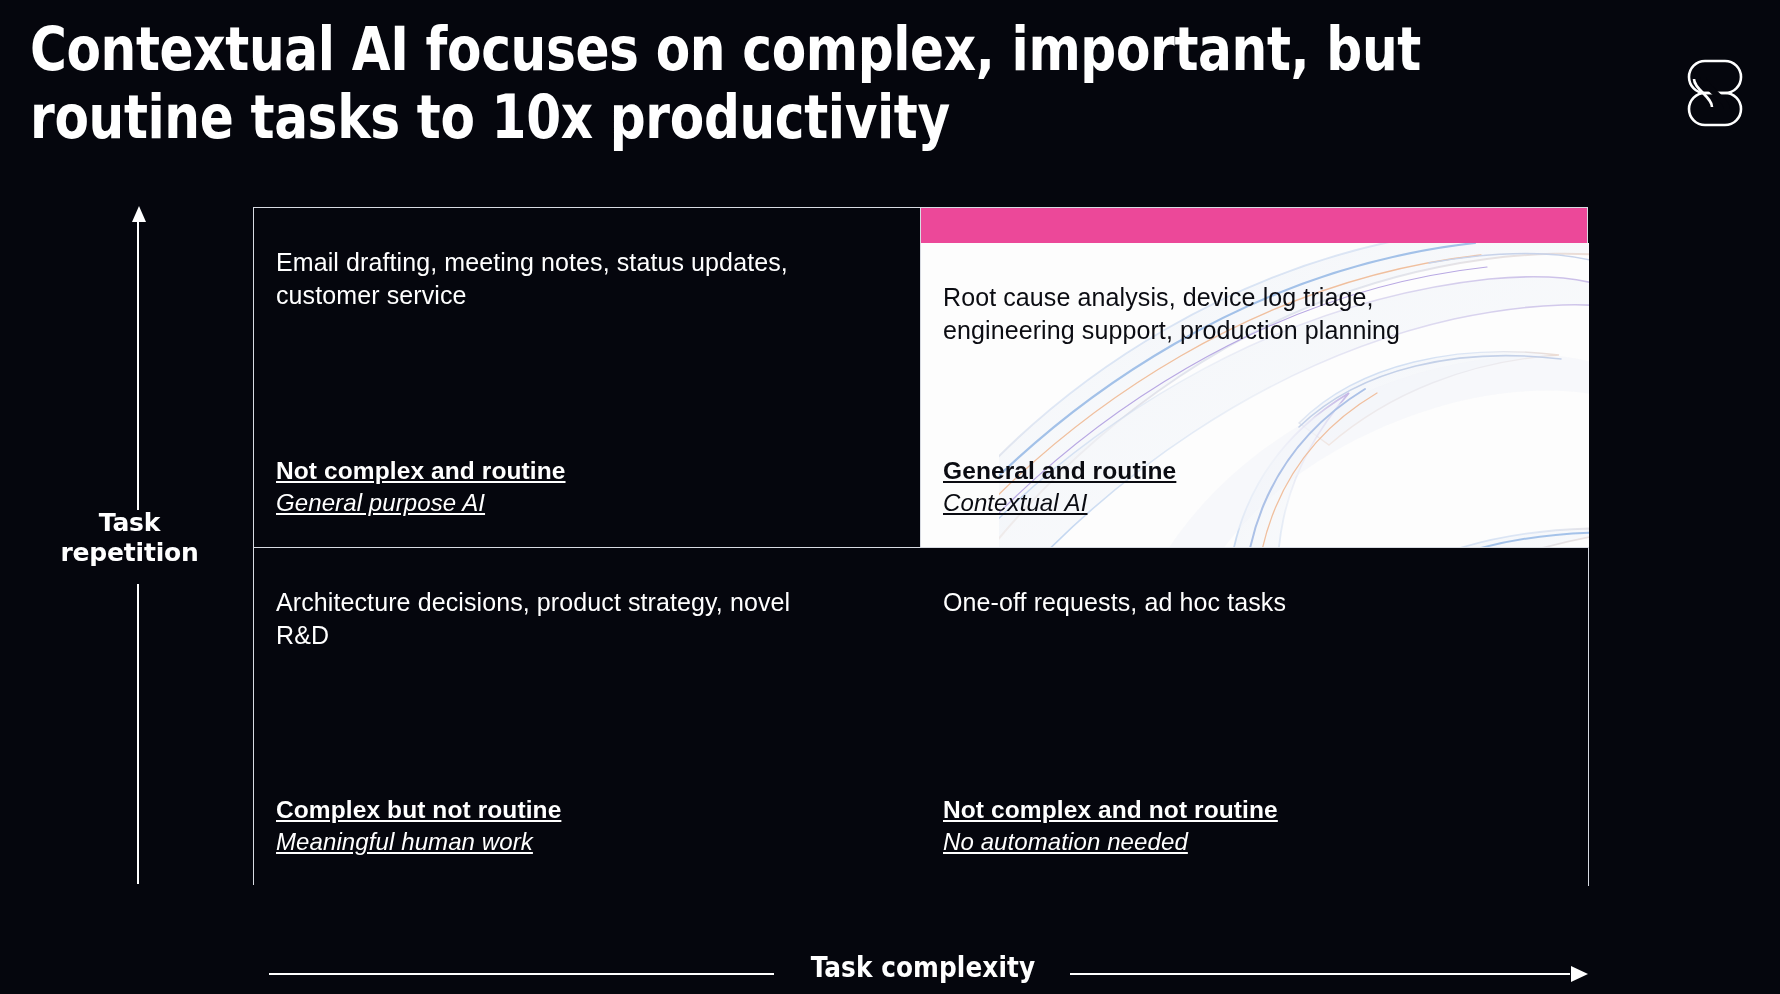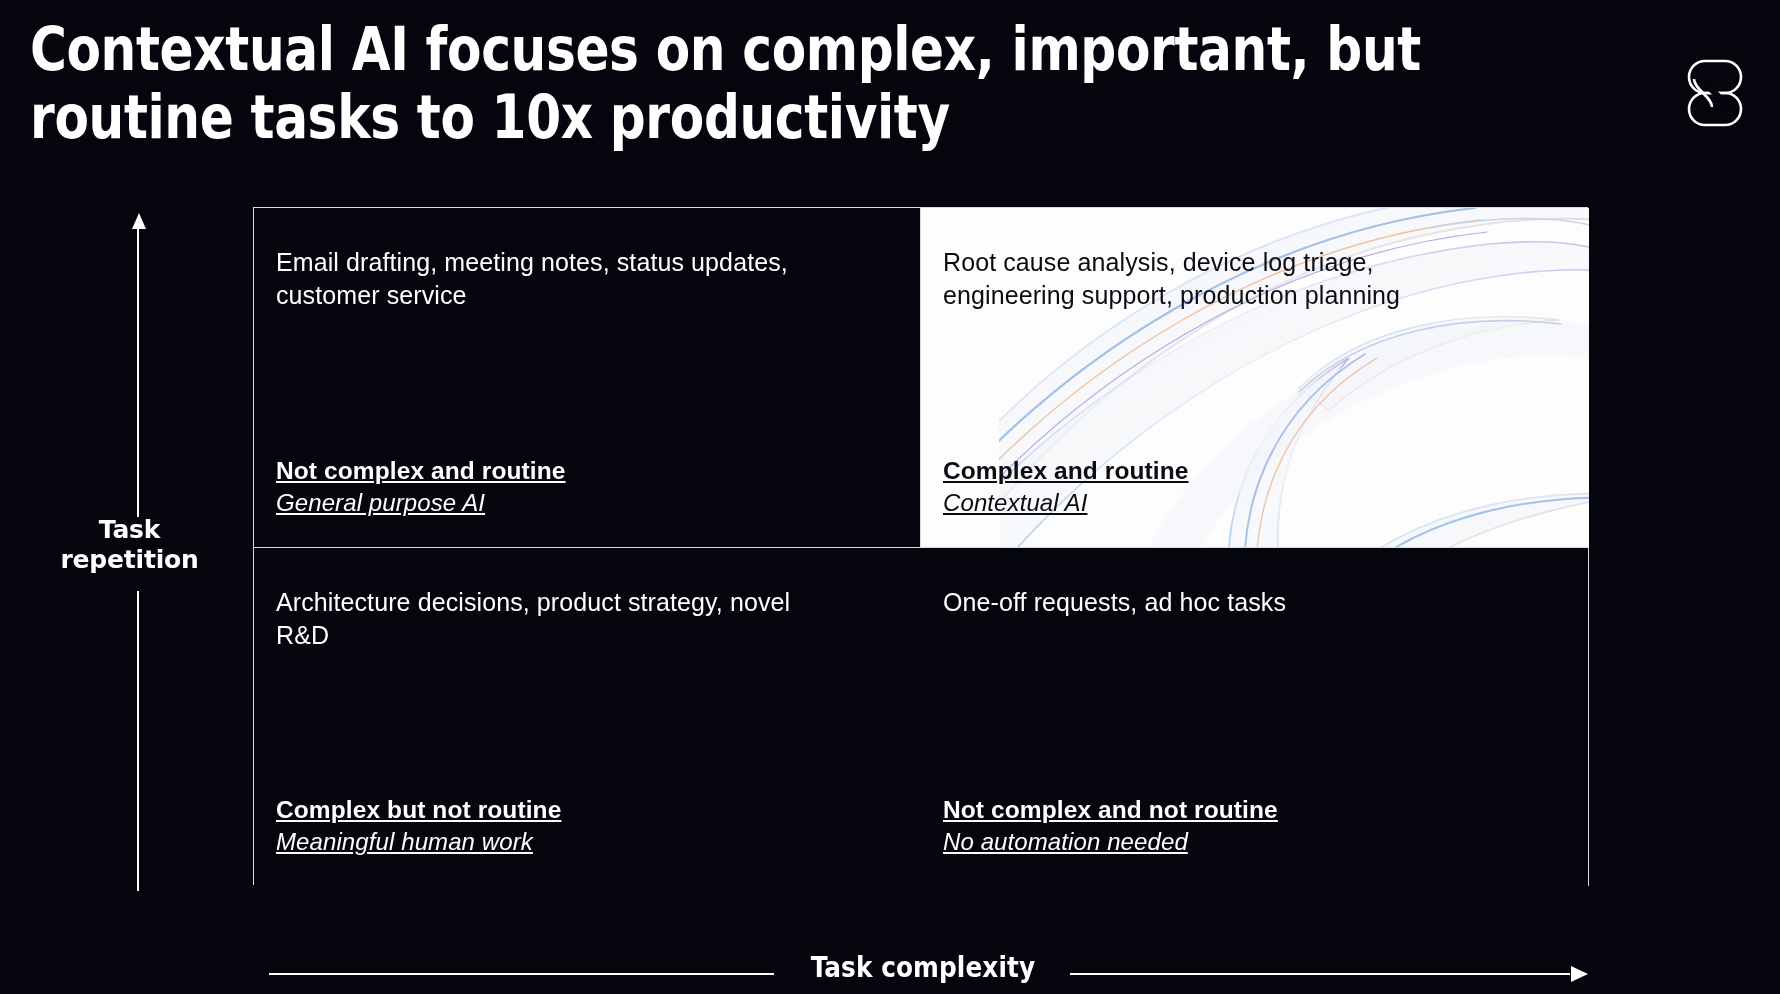--- a/index.html
+++ b/index.html
@@ -58,21 +58,21 @@
   .cell {
     position:relative;
     overflow:hidden;
     padding:38px 42px 26px 22px;
   }
   .cell.dark  { background:#05060d; color:#ffffff; }
   .cell.light { background:#fdfdfd; color:#0b0c12; }
 
   
   .cell.q-tl { border-right:1.6px solid #d8dbe2; border-bottom:1.6px solid #d8dbe2; }
-  .cell.q-tr { border-bottom:1.6px solid #d8dbe2; }
+  .cell.q-tr { border-bottom:1.6px solid #d8dbe2;margin-top:35px; }
   .cell.q-bl { border-right:1.6px solid #d8dbe2; }
 
   .cell-examples {
     position:relative;
     z-index:3;
     font-size:25px;
     line-height:1.33;
     font-weight:400;
     max-width:560px;
     letter-spacing:0.1px;
@@ -105,21 +105,21 @@
     z-index:1;
     right:-30px; top:-20px;
     width:620px; height:440px;
     pointer-events:none;
   }
   #swirl svg { display:block; width:100%; height:100%; }
 
   
   #y-axis {
     position:absolute;
-    left:100px; top:207px;
+    left:100px; top:200px;
     width:60px; height:685px;
   }
   .axis-line-v {
     position:absolute;
     left:37px;
     width:2px;
     background:#ffffff;
   }
   #y-line-top    { top:22px;  height:288px; }
   #y-line-bottom { top:384px; height:300px; }
@@ -266,21 +266,21 @@
             <path d="M 338 404 C 408 334, 516 304, 645 310" stroke="#9fbfe8" stroke-width="2"></path>
             <path d="M 300 204 C 362 144, 462 124, 562 136" stroke="#c2cfe8" stroke-width="1.6"></path>
             <path d="M -44 400 C 38 362, 140 354, 214 374" stroke="#b0c6e8" stroke-width="1.6"></path>
             <path d="M 430 40 C 520 24, 596 28, 646 58" stroke="#c6d2ea" stroke-width="1.5"></path>
           </g>
         </svg>
       </div>
 
       <div class="cell-examples">Root cause analysis, device log triage, engineering support, production planning</div>
       <div class="cell-footer">
-        <div class="cell-title">Complex and routine</div>
+        <div class="cell-title">General and routine</div>
         <div class="cell-sub">Contextual AI</div>
       </div>
     </div>
 
     <div class="cell dark q-br">
       <div class="cell-examples">Architecture decisions, product strategy, novel R&amp;D</div>
       <div class="cell-footer">
         <div class="cell-title">Complex but not routine</div>
         <div class="cell-sub">Meaningful human work</div>
       </div>

